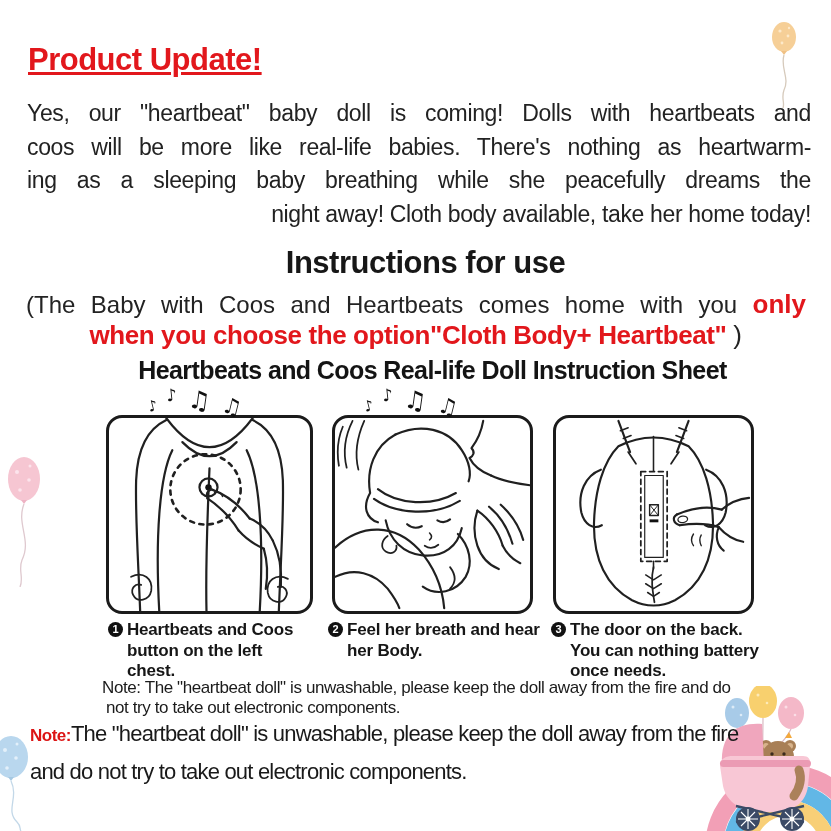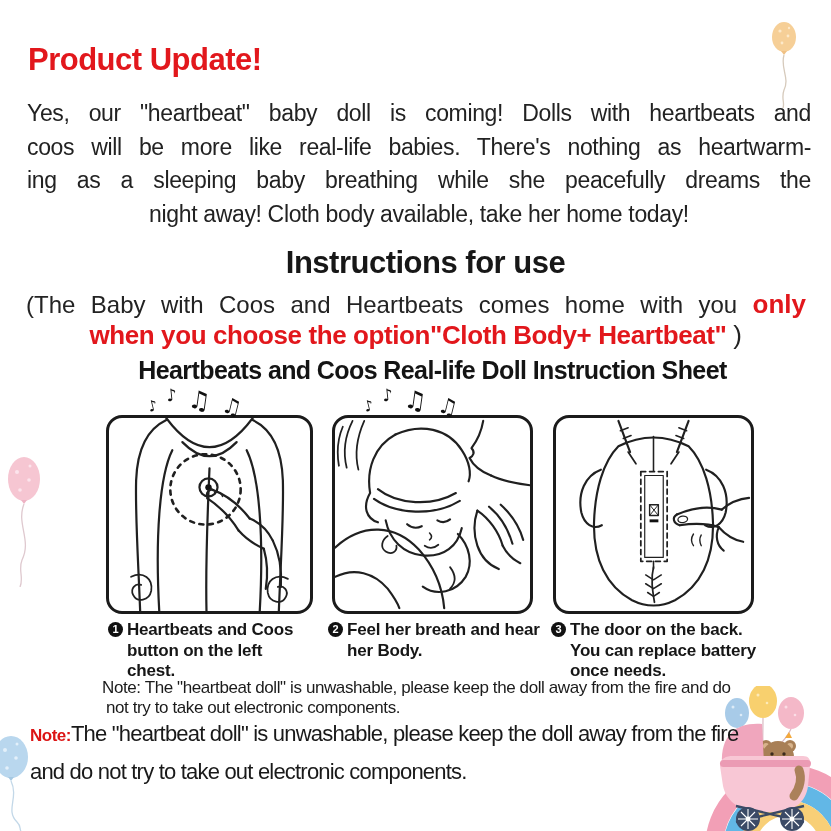--- a/index.html
+++ b/index.html
@@ -1,24 +1,24 @@
 <!DOCTYPE html>
 <html><head>
 <meta charset="utf-8">
 <style>
   html,body{margin:0;padding:0;background:#fff;}
   #page{position:relative;width:831px;height:831px;background:#ffffff;overflow:hidden;
         font-family:"Liberation Sans",sans-serif;color:#1e1e1e;}
   .abs{position:absolute;}
 
   
-  #title{left:28px;top:42px;font-size:31px;font-weight:700;color:#e2171c;letter-spacing:-0.5px;z-index:2;}
+  #title{left:28px;top:42px;font-size:31px;font-weight:700;color:#e2171c;letter-spacing:-0.5px;z-index:2;text-decoration:underline;}
   #intro{left:27px;top:97px;width:784px;font-size:23px;line-height:33.5px;letter-spacing:-0.35px;color:#222;z-index:2;}
   .jline{text-align:justify;text-align-last:justify;}
-  .lline{text-align:center;}
+  .lline{text-align:right;}
   #inst-heading{left:10px;top:245px;width:100%;text-align:center;font-size:31px;font-weight:700;
         letter-spacing:-0.5px;color:#171717;z-index:2;}
   #paren1{left:26px;top:289px;width:780px;font-size:24px;color:#232323;
         text-align:justify;text-align-last:justify;z-index:2;}
   #paren1 .red{color:#e2171c;font-weight:700;font-size:26px;}
   #paren2{left:0;top:320px;width:100%;text-align:center;font-size:26px;font-weight:700;color:#e2171c;
         letter-spacing:-0.4px;z-index:2;}
   #paren2 .blk{color:#232323;font-weight:400;}
   #sheet-title{left:17px;top:356px;width:100%;text-align:center;font-size:25px;font-weight:700;
         letter-spacing:-0.6px;color:#141414;z-index:2;}
@@ -286,21 +286,21 @@
     <span class="circle-num">2</span>
     <div>
       <div>Feel her breath and hear</div>
       <div>her Body.</div>
     </div>
   </div>
   <div id="caption3" class="caption">
     <span class="circle-num">3</span>
     <div>
       <div>The door on the back.</div>
-      <div>You can replace battery</div>
+      <div>You can nothing battery</div>
       <div>once needs.</div>
     </div>
   </div>
 
   <div id="small-note" class="abs">
     <div>Note: The "heartbeat doll" is unwashable, please keep the doll away from the fire and do</div>
     <div class="sn2">not try to take out electronic components.</div>
   </div>
 
   <div id="big-note" class="abs">

